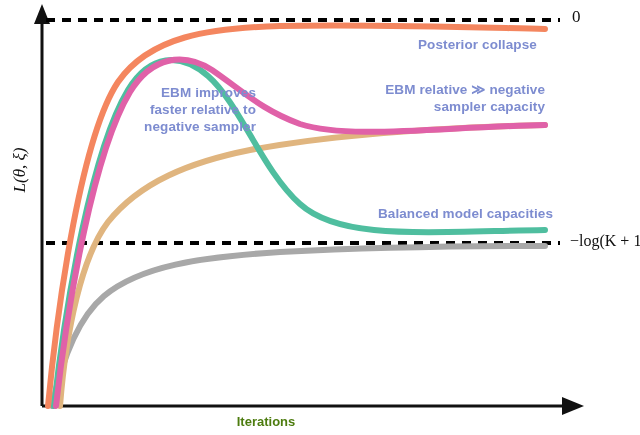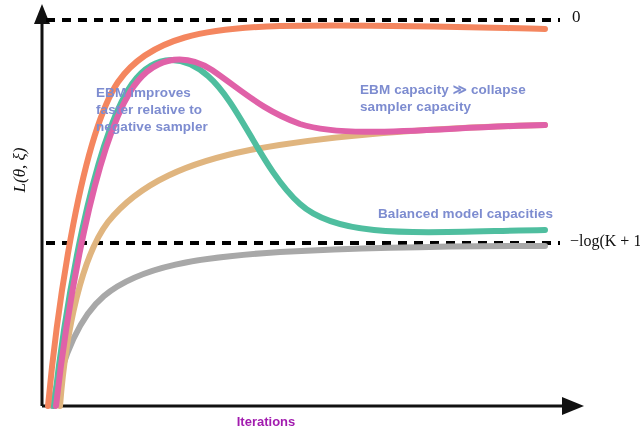--- a/index.html
+++ b/index.html
@@ -24,21 +24,21 @@
   }
   .annot {
     position: absolute;
     color: #7d8cd0;
     font-family: "Liberation Sans", sans-serif;
     font-weight: bold;
     font-size: 13.5px;
     line-height: 17px;
     letter-spacing: 0.1px;
     white-space: pre;
-    text-align: left;
+    text-align: right;
   }
   #annot-ebm-improves {
     left: 96px;
     top: 84px;
     width: 160px;
   }
   #annot-posterior-collapse {
     left: 418px;
     top: 36px;
     width: 160px;
@@ -73,21 +73,21 @@
   }
   #label-xaxis {
     position: absolute;
     left: 0;
     top: 414px;
     width: 532px;
     text-align: center;
     font-family: "Liberation Sans", sans-serif;
     font-weight: bold;
     font-size: 13px;
-    color: #a21caf;
+    color: #4d7c0f;
   }
   #label-yaxis-wrap {
     position: absolute;
     left: -50px;
     top: 160px;
     width: 140px;
     text-align: center;
     transform: rotate(-90deg);
   }
   #label-yaxis {
@@ -126,22 +126,23 @@
     <path d="M 56,406 C 68,300 94,152 130,92 C 152,56 184,52 212,70 C 244,92 262,110 300,124 C 350,140 440,127 545,125" fill="none" stroke="#e061a8" stroke-width="6" stroke-linecap="round"></path>
 
     <path d="M 48,406 C 58,300 82,136 118,82 C 150,36 210,28 280,26 C 370,24 460,27 545,29" fill="none" stroke="#f4865f" stroke-width="6" stroke-linecap="round"></path>
 
   </svg>
 
   <div class="annot" id="annot-ebm-improves">EBM improves
 faster relative to
 negative sampler</div>
 
+  <div class="annot" id="annot-posterior-collapse">Posterior collapse</div>
 
-  <div class="annot" id="annot-ebm-capacity">EBM capacity ≫ collapse
+  <div class="annot" id="annot-ebm-capacity">EBM relative ≫ negative
 sampler capacity</div>
 
   <div class="annot" id="annot-balanced">Balanced model capacities</div>
 
   <div class="math-label" id="label-zero">0</div>
 
   <div class="math-label" id="label-neglog">−log(K + 1)</div>
 
   <div id="label-xaxis">Iterations</div>
 

